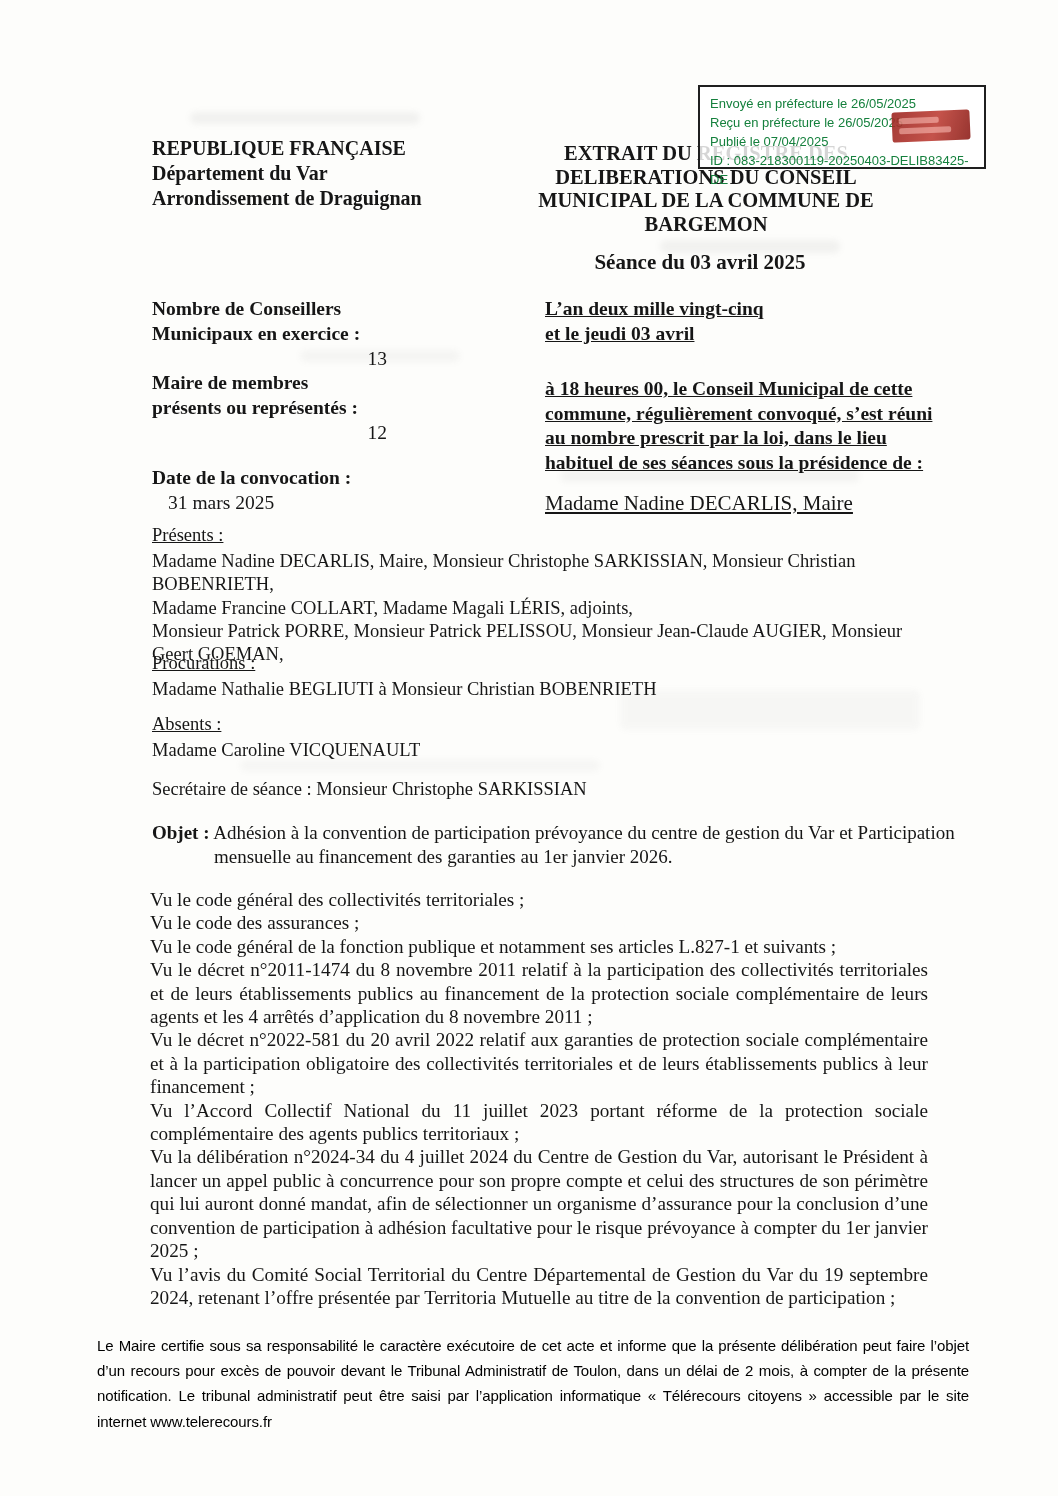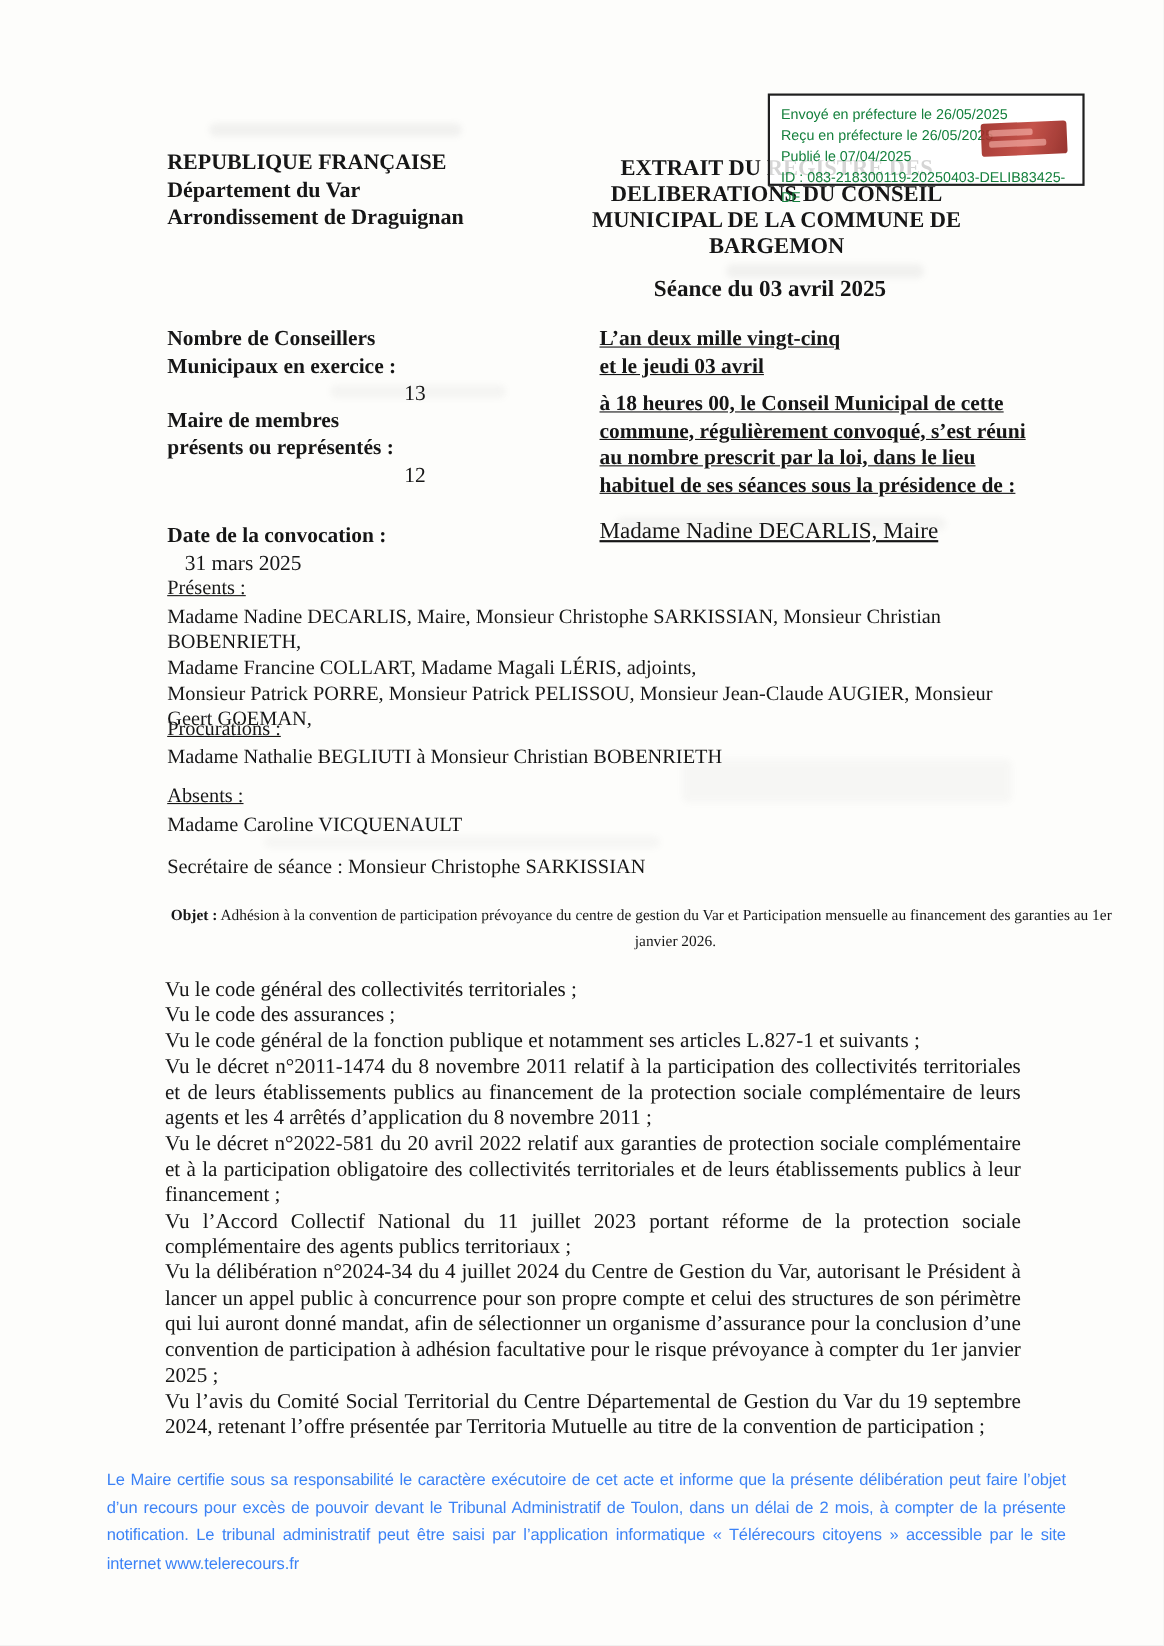--- a/index.html
+++ b/index.html
@@ -32,45 +32,45 @@
     background:linear-gradient(110deg,#9e2b26,#c0453c 55%,#8f241f);
     border-radius:3px; transform:rotate(-2.5deg); opacity:0.92;
   }
   .red-stamp i { position:absolute; left:7px; height:6px; border-radius:2px; background:rgba(255,190,180,0.55); }
   .red-stamp i:first-child { top:6px; width:40px; }
   .red-stamp i:last-child { top:16px; width:52px; }
   
   .lc { position:absolute; left:152px; top:297px; width:320px; font-size:19.5px; line-height:24.8px; }
   .lc .b { font-weight:bold; }
   .lc .val { width:235px; text-align:right; }
-  .lc .gap { margin-top:30px; }
+  .lc .gap { margin-top:20px; }
   .lc .ind { padding-left:16px; }
   
   .rc { position:absolute; left:545px; top:297px; width:408px; font-size:19.5px; line-height:24.5px; font-weight:bold;text-decoration:underline; }
-  .rc .para { margin-top:10px; text-align:left; }
+  .rc .para { margin-top:31px; text-align:left; }
   .rc .president { margin-top:16px; font-weight:normal; font-size:21px; }
   
   .sec { position:absolute; left:152px; width:790px; font-size:18.5px; line-height:23.2px; }
   .sec .label { text-decoration:underline; margin-bottom:3px; }
   #presents { top:524px; }
   #procurations { top:652px; }
   #absents { top:713px; }
   #secretaire { top:778px; }
   
-  #objet { position:absolute; left:152px; top:821px; width:800px; font-size:14px; line-height:23.5px;
-           padding-left:62px; text-indent:-62px;text-align:center; }
+  #objet { position:absolute; left:152px; top:821px; width:800px; font-size:19px; line-height:23.5px;
+           padding-left:62px; text-indent:-62px; }
   #objet .objet-label { font-weight:bold; }
   
   .body-text { position:absolute; left:150px; top:888px; width:778px; font-size:19.2px; line-height:23.4px; }
   .body-text p { margin:0; text-align:justify; }
   
   .footer {
     position:absolute; left:97px; top:1333px; width:872px;
     font-family:"Liberation Sans", sans-serif; font-size:15px; line-height:25.2px;
-    color:#3b82f6; text-align:justify; letter-spacing:-0.1px;
+    color:#000000; text-align:justify; letter-spacing:-0.1px;
   }
 </style>
 </head>
 <body>
 
 <div class="page">
 
   <div class="artifact" style="left:190px;top:112px;width:230px;height:12px;"></div>
   <div class="artifact" style="left:660px;top:240px;width:180px;height:13px;"></div>
   <div class="artifact" style="left:300px;top:350px;width:160px;height:12px;opacity:0.07;"></div>

